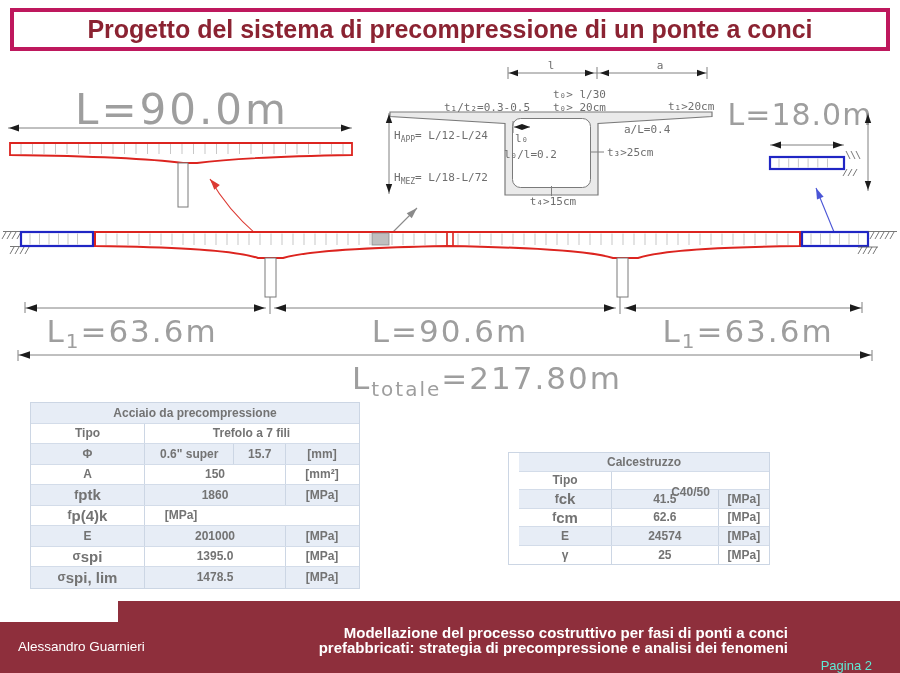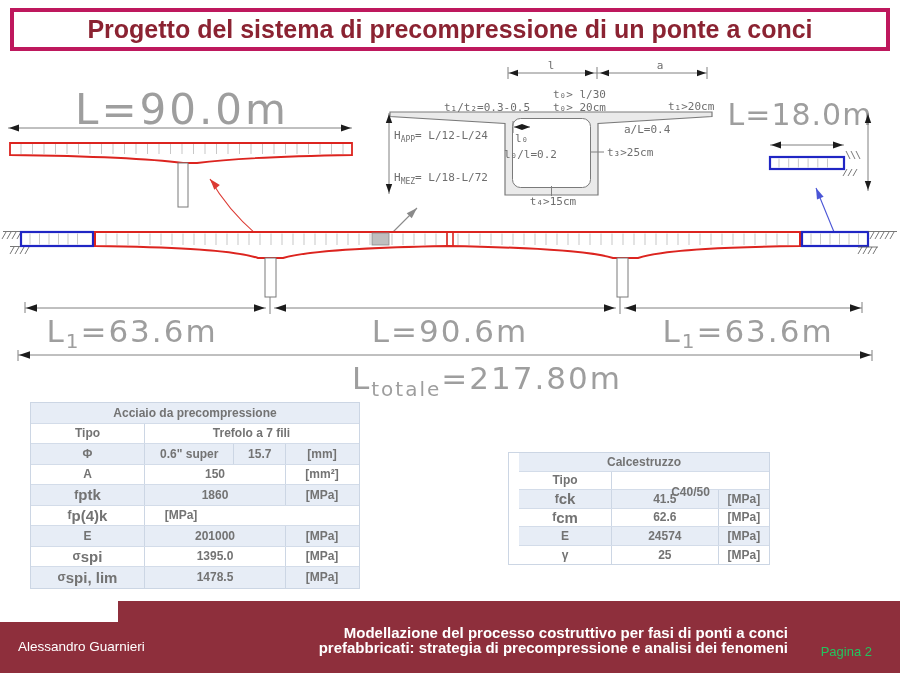--- a/index.html
+++ b/index.html
@@ -38,21 +38,21 @@
   .sv{display:flex;align-items:center;justify-content:center;height:100%;}
   .sv.a{flex:1.75;border-right:1px solid #ccd6e4;}
   .sv.b{flex:1;}
   sub{font-size:15px;}
   
   .footer-step{position:absolute;left:118px;top:601px;width:782px;height:21px;background:#8e2f3c;}
   .footer{position:absolute;left:0;top:622px;width:900px;height:51px;background:#8e2f3c;}
   .author{position:absolute;left:18px;top:17px;color:#fff;font-size:13.5px;text-align:right;}
   .subtitle{position:absolute;right:112px;top:3px;width:520px;text-align:right;color:#fff;
             font-weight:bold;font-size:15px;line-height:15px;}
-  .page-num{position:absolute;right:28px;bottom:14px;color:#22c55e;font-size:13px;}
+  .page-num{position:absolute;right:28px;bottom:0;color:#5eead4;font-size:13px;}
 </style>
 </head>
 <body>
 
 <div class="slide">
 
   <div class="title-box">
     <span class="title-text">Progetto del sistema di precompressione di un ponte a conci</span>
   </div>
 

